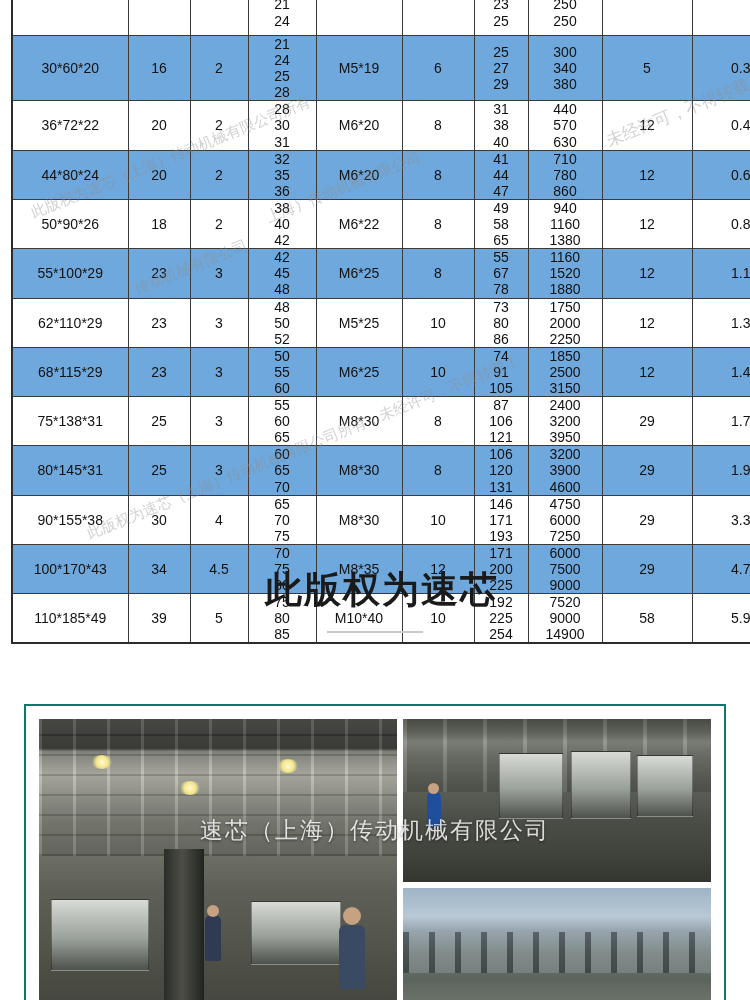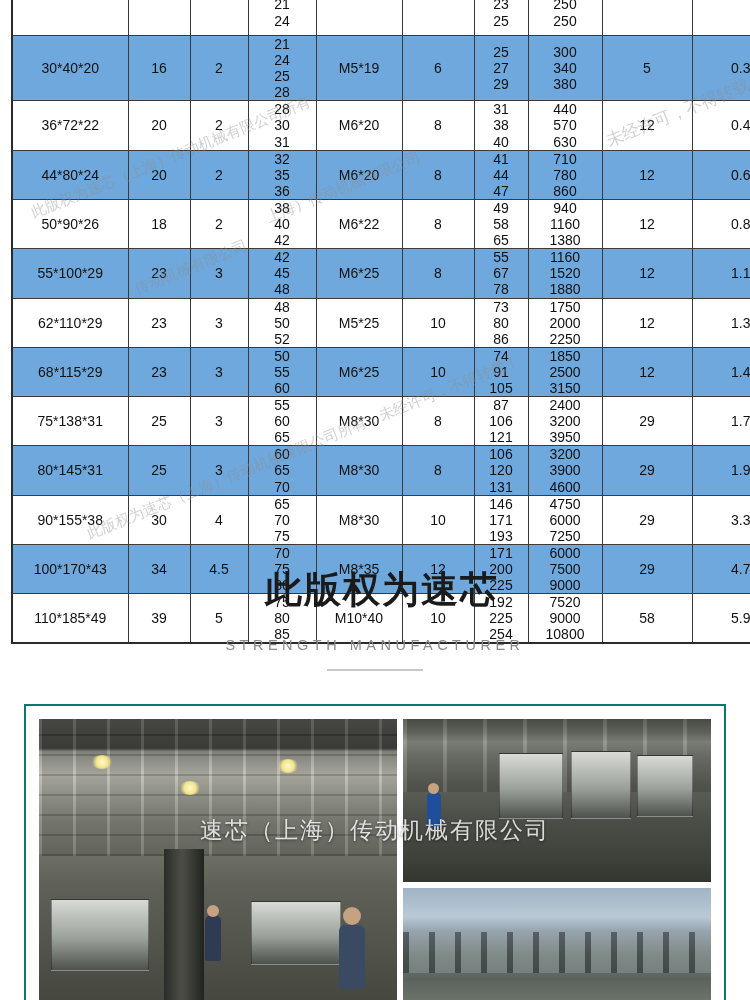--- a/index.html
+++ b/index.html
@@ -272,21 +272,21 @@
         <td></td>
         <td></td>
         <td class="multi" style="white-space:pre-line">23
 25</td>
         <td class="multi" style="white-space:pre-line">250
 250</td>
         <td></td>
         <td></td>
       </tr>
       <tr class="alt">
-        <td class="modelcell">30*40*20</td>
+        <td class="modelcell">30*60*20</td>
         <td>16</td>
         <td>2</td>
         <td class="multi" style="white-space:pre-line">21
 24
 25
 28</td>
         <td>M5*19</td>
         <td>6</td>
         <td class="multi" style="white-space:pre-line">25
 27
@@ -484,39 +484,38 @@
         <td class="multi" style="white-space:pre-line">75
 80
 85</td>
         <td>M10*40</td>
         <td>10</td>
         <td class="multi" style="white-space:pre-line">192
 225
 254</td>
         <td class="multi" style="white-space:pre-line">7520
 9000
-10800</td>
+14900</td>
         <td>58</td>
         <td>5.9</td>
       </tr>
     </tbody>
   </table>
 
   <div class="wm" style="left:10px; top:160px;">此版权为速芯（上海）传动机械有限公司所有</div>
   <div class="wm" style="left:250px; top:190px;">上海）传动机械有限公司</div>
   <div class="wm" style="left:120px; top:270px;">传动机械有限公司</div>
   <div class="wm big" style="left:590px; top:110px;">未经许可，不得转载！</div>
   <div class="wm" style="left:60px; top:450px;">此版权为速芯（上海）传动机械有限公司所有，未经许可，不得转载！</div>
 </div>
 
 <div class="section">
   <div class="head-line">
     <span class="head-dark">此版权为速芯</span>
   </div>
-  <div class="head-sub">STRENGTH MANUFACTURER</div>
   <div class="head-rule"></div>
 </div>
 
 <div class="gallery">
   <div class="gal-inner">
 
     <div class="gal-left">
       <div class="photo p-factory1"></div>
       <div class="lamp" style="left:52px; top:36px;"></div>
       <div class="lamp" style="left:140px; top:62px;"></div>

